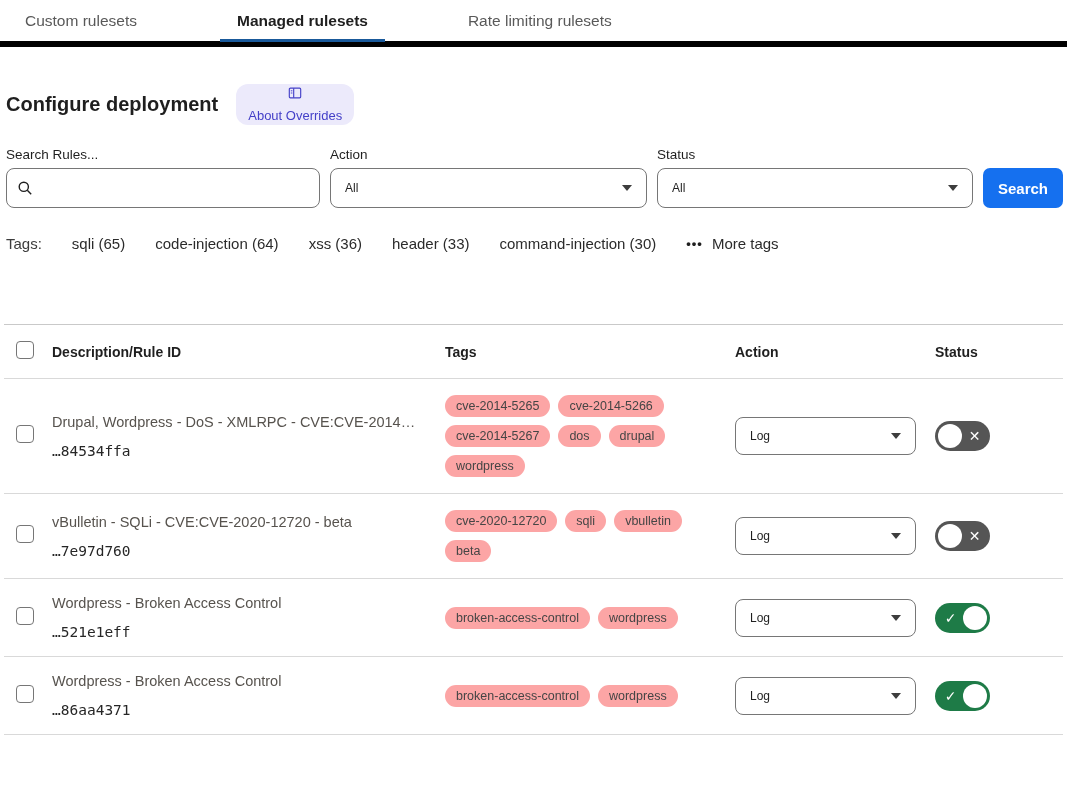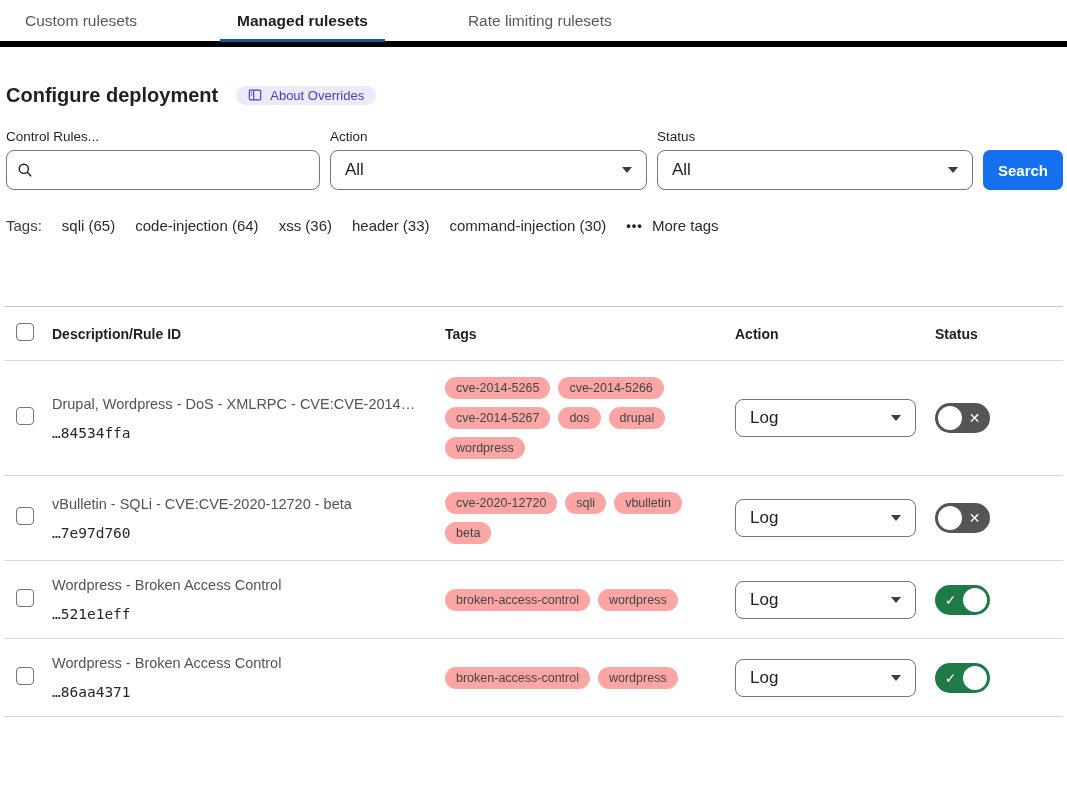--- a/index.html
+++ b/index.html
@@ -11,41 +11,41 @@
   .tab { position: relative; display: flex; align-items: center; padding: 0 17px; font-size: 15.5px; color: #595959; cursor: pointer; }
   .tab.active { color: #1f1f1f; font-weight: 700; }
   .tab.active::after { content: ""; position: absolute; left: 0; right: 0; bottom: -1px; height: 3px; background: #19599a; }
   .tab + .tab { margin-left: 22px; }
 
   .main { padding: 0 4px; }
 
   
   .heading-row { margin-top: 37px; display: flex; align-items: center; gap: 18px; padding-left: 2px; }
   .page-title { font-size: 20px; font-weight: 700; color: #1f1f1f; }
-  .about-badge { display: inline-flex; gap: 8px; background: #eceafb; color: #4440c8;
-    font-size: 13px; padding: 2px 12px; border-radius: 12px; cursor: pointer; border: none; }
+  .about-badge { display: inline-flex; align-items: center; gap: 8px; background: #eceafb; color: #4440c8;
+    font-size: 13px; padding: 2px 12px; border-radius: 12px; cursor: pointer; border: none; flex-direction: column; }
   .about-badge svg { display: block; }
 
   
   .filters { margin-top: 22px; display: flex; align-items: flex-end; gap: 10px; padding-left: 2px; }
   .filter-col { display: flex; flex-direction: column; }
   .filter-label { font-size: 13.5px; color: #1f1f1f; margin-bottom: 6px; }
   .search-box { width: 314px; height: 40px; border: 1px solid #767676; border-radius: 8px;
     display: flex; align-items: center; padding: 0 10px; gap: 8px; background: #fff; }
   .search-box input { border: none; outline: none; flex: 1; font-size: 14px; font-family: "Liberation Sans", sans-serif; background: transparent; }
   .select { height: 40px; border: 1px solid #767676; border-radius: 8px; background: #fff;
-    display: flex; align-items: center; justify-content: space-between; padding: 0 14px; font-size: 17px; color: #1f1f1f; cursor: pointer; }
+    display: flex; align-items: center; justify-content: space-between; padding: 0 14px; font-size: 12px; color: #1f1f1f; cursor: pointer; }
   .select-action { width: 317px; }
   .select-status { width: 316px; }
   .arrow { width: 0; height: 0; border-left: 5px solid transparent; border-right: 5px solid transparent; border-top: 6px solid #3d3d3d; flex: none; }
   .search-btn { width: 85px; height: 40px; background: #1570ef; color: #fff; border: none; border-radius: 7px;
     font-size: 15px; font-family: "Liberation Sans", sans-serif; cursor: pointer; font-weight: bold; }
 
   
-  .tagsbar { margin-top: 27px; display: flex; gap: 20px; padding-left: 2px; font-size: 15px; color: #3d3d3d; }
+  .tagsbar { margin-top: 27px; display: flex; gap: 30px; padding-left: 2px; font-size: 15px; color: #3d3d3d; }
   .tagsbar .taglink { color: #2b2b2b; cursor: pointer; }
   .more-tags { display: flex; align-items: center; gap: 9px; cursor: pointer; color: #2b2b2b; }
   .ellipsis { font-size: 13px; letter-spacing: 1px; font-weight: 700; color: #1f1f1f; }
 
   
   .rules-table { margin-top: 72px; width: 100%; border-collapse: collapse; table-layout: fixed; }
   .rules-table thead tr { border-top: 1px solid #c9c9c9; border-bottom: 1px solid #d9d9d9; }
   .rules-table tbody tr { border-bottom: 1px solid #d9d9d9; }
   .rules-table th { text-align: left; font-size: 14px; font-weight: 700; color: #1f1f1f; padding: 16px 0; vertical-align: middle; }
   .rules-table td { padding: 16px 0; vertical-align: middle; }
@@ -91,21 +91,21 @@
         <line x1="6.5" y1="2.5" x2="6.5" y2="13.5" stroke="#4440c8" stroke-width="1.3"></line>
         <line x1="3.2" y1="5.5" x2="5" y2="5.5" stroke="#4440c8" stroke-width="1.1"></line>
         <line x1="3.2" y1="8" x2="5" y2="8" stroke="#4440c8" stroke-width="1.1"></line>
       </svg>
       <span>About Overrides</span>
     </button>
   </div>
 
   <div class="filters">
     <div class="filter-col">
-      <div class="filter-label">Control Rules...</div>
+      <div class="filter-label">Search Rules...</div>
       <div class="search-box">
         <svg width="16" height="16" viewBox="0 0 16 16">
           <circle cx="6.8" cy="6.8" r="4.6" fill="none" stroke="#1f1f1f" stroke-width="1.4"></circle>
           <line x1="10.3" y1="10.3" x2="14.2" y2="14.2" stroke="#1f1f1f" stroke-width="1.4"></line>
         </svg>
         <input type="text" value="" style="">
       </div>
     </div>
     <div class="filter-col">
       <div class="filter-label">Action</div>

